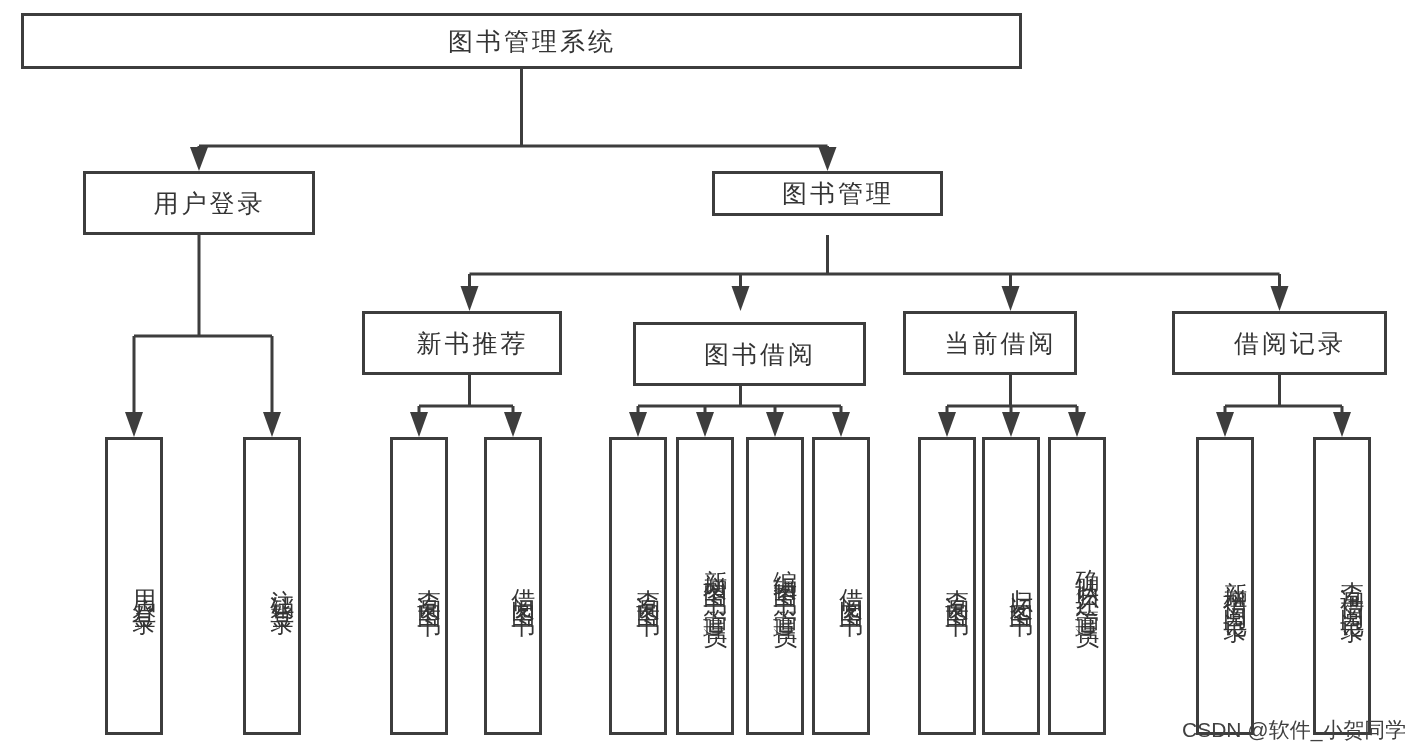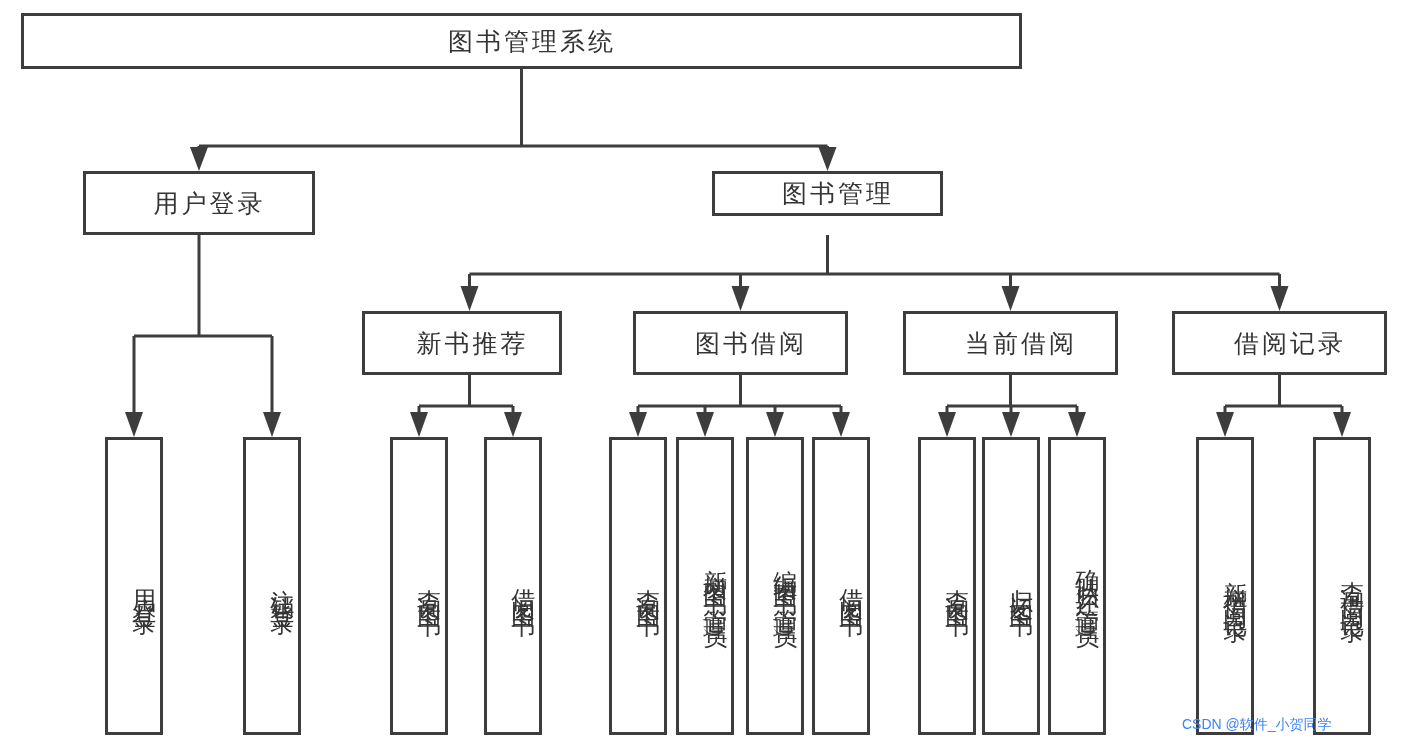--- a/index.html
+++ b/index.html
@@ -19,21 +19,21 @@
     padding-left:21px;
   }
   .h-label { font-size:25px; letter-spacing:3px; white-space:nowrap; color:#343434; }
   .v-label {
     writing-mode:vertical-rl; text-orientation:mixed;
     font-size:24px; letter-spacing:8px; line-height:1.15;
     white-space:nowrap; color:#343434;
   }
   .watermark {
     position:absolute; left:1182px; top:716px; width:222px;
-    font-size:14px; color:#3b82f6; white-space:nowrap; z-index:5;
+    font-size:21px; color:#404040; white-space:nowrap; z-index:5;
   }
 </style>
 </head>
 <body>
 
 <div class="stage">
 
   <svg class="connectors" viewBox="0 0 1405 747">
 
     <g>
@@ -91,24 +91,24 @@
   <div class="node" style="left:83px;top:171px;width:232px;height:64px;">
     <span class="h-label">用户登录</span>
   </div>
   <div class="node" style="left:712px;top:171px;width:231px;height:45px;">
     <span class="h-label">图书管理</span>
   </div>
 
   <div class="node" style="left:362px;top:311px;width:200px;height:64px;">
     <span class="h-label">新书推荐</span>
   </div>
-  <div class="node" style="left:633px;top:311px;width:215px;height:64px;">
+  <div class="node" style="left:633px;top:322px;width:233px;height:64px;">
     <span class="h-label">图书借阅</span>
   </div>
-  <div class="node" style="left:903px;top:311px;width:215px;height:64px;">
+  <div class="node" style="left:903px;top:311px;width:174px;height:64px;">
     <span class="h-label">当前借阅</span>
   </div>
   <div class="node" style="left:1172px;top:311px;width:215px;height:64px;">
     <span class="h-label">借阅记录</span>
   </div>
 
   <div class="node" style="left:105px;top:437px;width:58px;height:298px;">
     <span class="v-label">用户登录</span>
   </div>
   <div class="node" style="left:243px;top:437px;width:58px;height:298px;">

